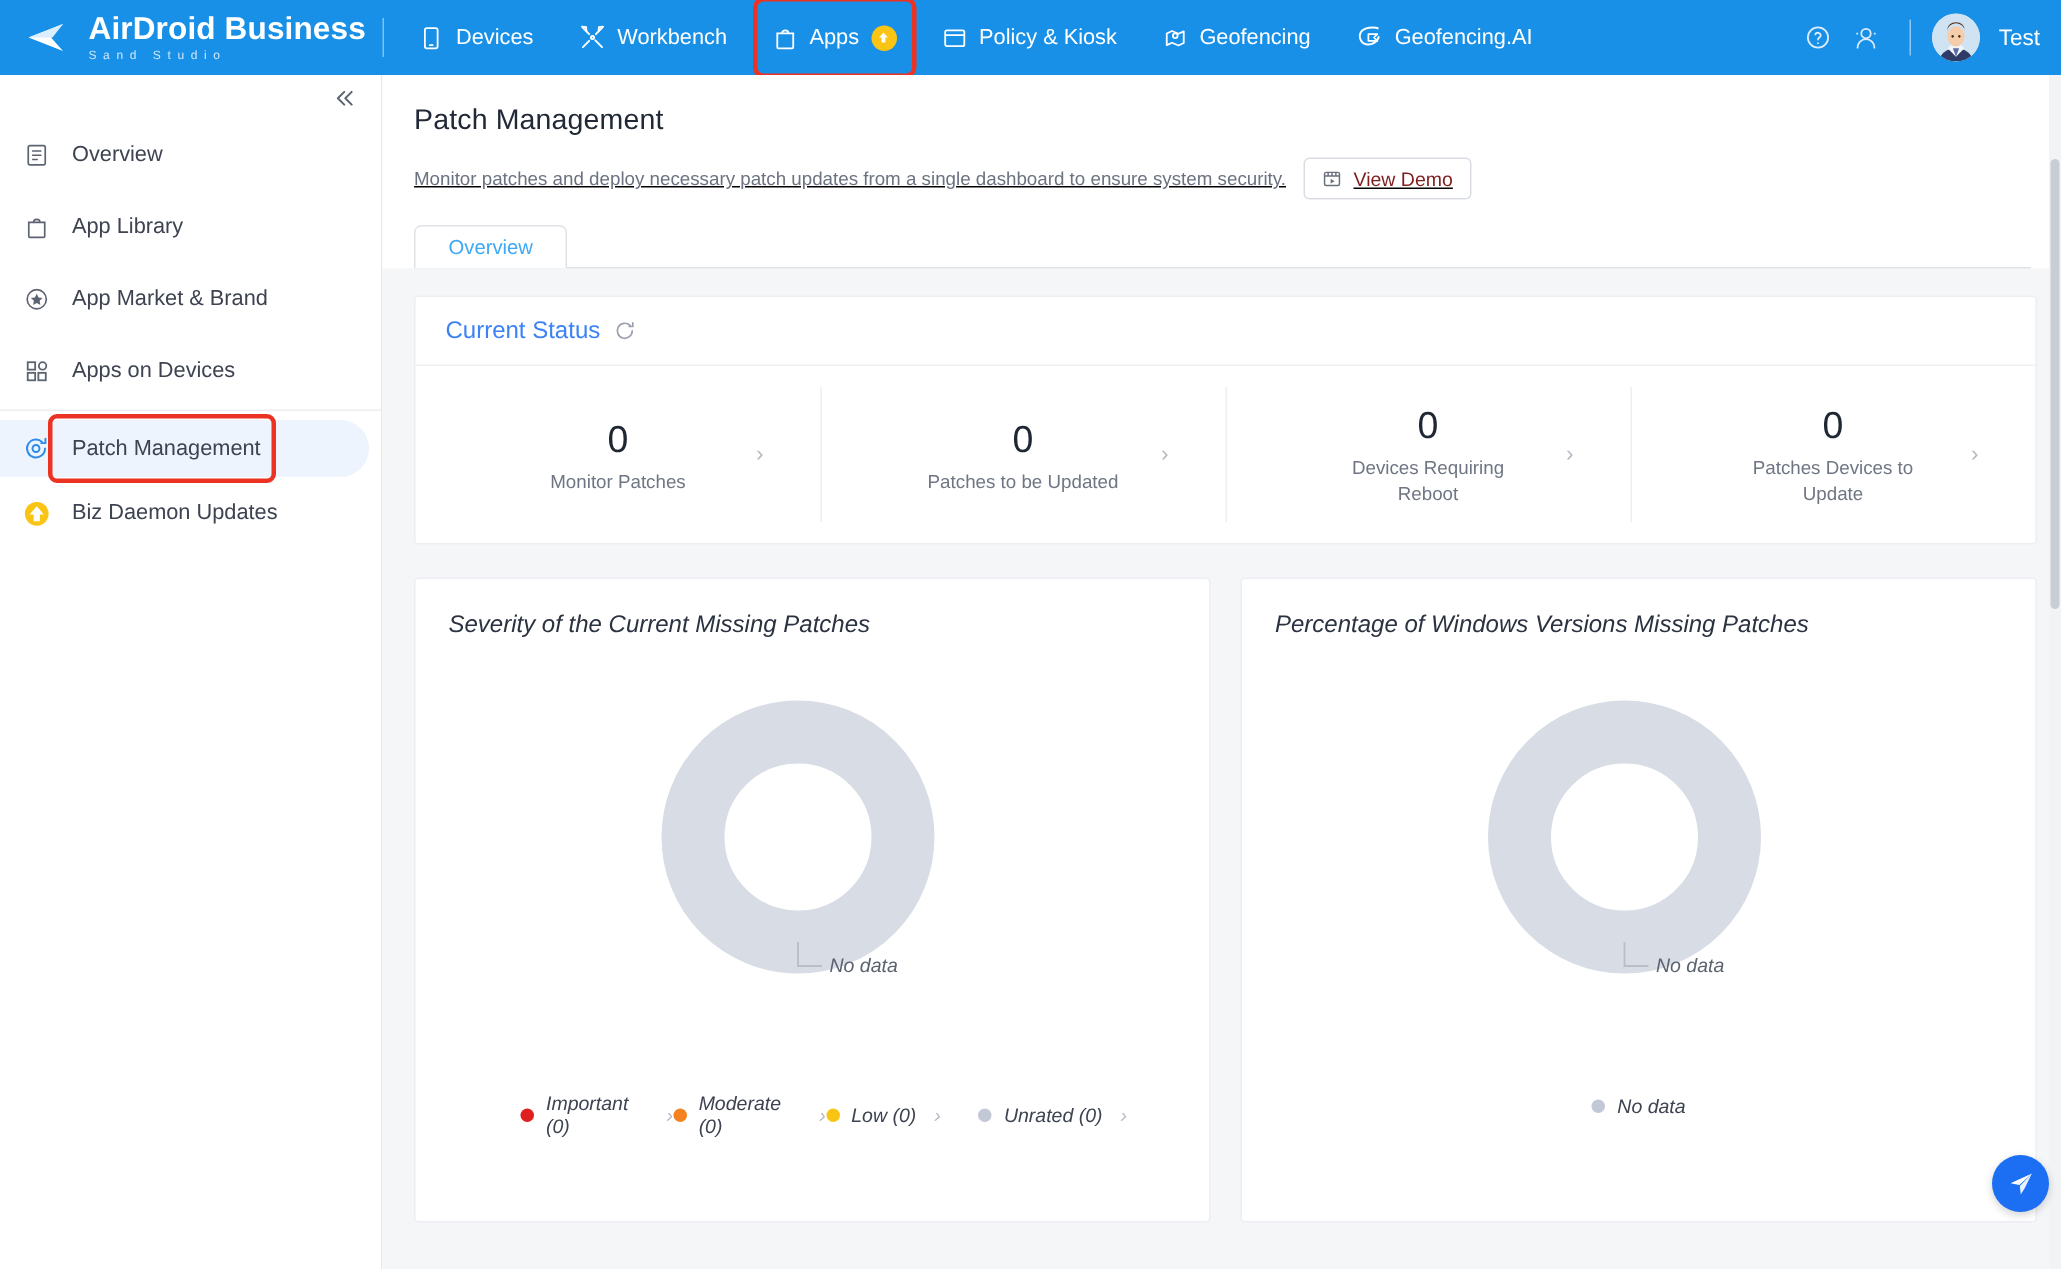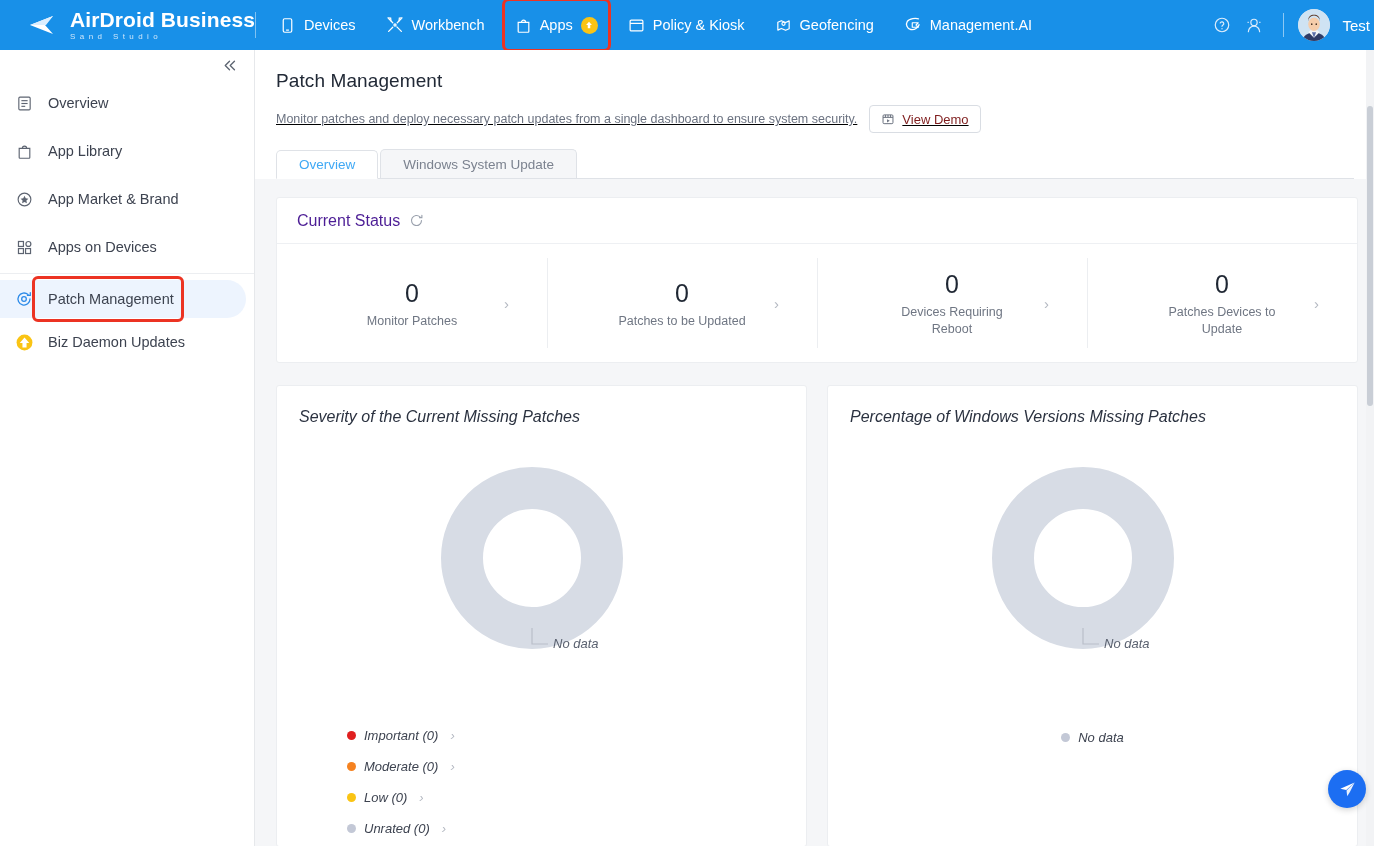--- a/index.html
+++ b/index.html
@@ -17,21 +17,20 @@
     width: 1374px; height: 50px;
     background: #1890e8;
     display: flex; align-items: center;
     color: #ffffff;
   }
   .brand {
     width: 255px; height: 50px;
     display: flex; align-items: center;
     padding-left: 18px;
     flex-shrink: 0;
-    justify-content: flex-end;
   }
   .brand-logo { width: 34px; height: 22px; flex-shrink: 0; margin-right: 7px; }
   .brand-text { display: flex; flex-direction: column; justify-content: center; }
   .brand-name {
     font-size: 21px; font-weight: bold; letter-spacing: .1px;
     line-height: 22px; color: #fff; white-space: nowrap;
   }
   .brand-sub {
     font-size: 8px; letter-spacing: 4.4px; color: #cfe7fb;
     line-height: 10px; margin-top: 1px;
@@ -54,21 +53,21 @@
     border: 3px solid #ec3323; border-radius: 7px;
     pointer-events: none;
   }
   .badge-up {
     width: 17px; height: 17px; border-radius: 50%;
     background: #fac414; display: inline-flex;
     align-items: center; justify-content: center; flex-shrink: 0;
   }
   .topbar-right {
     margin-left: auto; display: flex; align-items: center;
-    height: 50px; padding-right: 4px; gap: 2px;
+    height: 50px; padding-right: 14px; gap: 2px;
   }
   .icon-btn {
     width: 30px; height: 30px; display: flex;
     align-items: center; justify-content: center; cursor: pointer;
   }
   .right-divider {
     width: 1px; height: 24px; background: rgba(255,255,255,.5);
     margin: 0 12px;
   }
   .avatar {
@@ -166,21 +165,21 @@
   .card {
     background: #ffffff;
     border: 1px solid #eceef1;
     border-radius: 3px;
   }
   .card-head {
     height: 46px; display: flex; align-items: center;
     gap: 9px; padding-left: 20px;
     border-bottom: 1px solid #eef0f3;
   }
-  .card-head-title { font-size: 16px; color: #4c1d95; }
+  .card-head-title { font-size: 16px; color: #3b82f6; }
   .refresh-btn { display: flex; cursor: pointer; }
 
   .stats-row { display: flex; height: 118px; align-items: stretch; }
   .stat {
     flex: 1; position: relative;
     display: flex; flex-direction: column;
     align-items: center; justify-content: center;
   }
   .stat + .stat::before {
     content: ""; position: absolute; left: 0; top: 14px;
@@ -202,21 +201,21 @@
 
   .charts-row { display: flex; gap: 20px; margin-top: 22px; }
   .chart-card { flex: 1; min-height: 430px; padding: 20px 22px 10px 22px; font-style: italic; }
   .chart-title { font-size: 16px; color: #2b3240; line-height: 22px; }
   .donut-wrap {
     position: relative; height: 280px;
     display: flex; align-items: center; justify-content: center;
     margin-top: 6px;
   }
   .legend-grid {
-    display: grid; grid-template-columns: 1fr;
+    display: grid; grid-template-columns: 1fr 1fr 1fr 1fr;
     row-gap: 16px; margin-top: 14px;
     padding-left: 48px; padding-right: 30px;
   }
   .legend-item {
     display: flex; align-items: center; gap: 8px;
     font-size: 13px; color: #3d4350; cursor: pointer;
   }
   .legend-dot {
     width: 9px; height: 9px; border-radius: 50%; flex-shrink: 0;
   }
@@ -311,21 +310,21 @@
       </svg>
       <span>Geofencing</span>
     </div>
 
 
     <div class="nav-item">
       <svg width="18" height="18" viewBox="0 0 24 24" fill="none" stroke="#ffffff" stroke-width="1.7" stroke-linejoin="round">
         <path d="M20 4 C16 2.3 7 3 4.4 7.2 C2 11 4 17 9 18 C14 19 19 16 20.4 11"></path>
         <path d="M11 9 h8 l-3 3 3 3 h-8 z" stroke-width="1.5"></path>
       </svg>
-      <span>Management.AI</span>
+      <span>Geofencing.AI</span>
     </div>
   </div>
 
   <div class="topbar-right">
     <div class="icon-btn">
       <svg width="18" height="18" viewBox="0 0 24 24" fill="none" stroke="#dcecfb" stroke-width="1.6">
         <circle cx="12" cy="12" r="9"></circle>
         <path d="M9.6 9.3 a2.5 2.5 0 0 1 4.8 .9 c0 1.7-2.4 1.9-2.4 3.6" stroke-linecap="round"></path>
         <circle cx="12" cy="17" r=".85" fill="#dcecfb" stroke="none"></circle>
       </svg>
@@ -453,23 +452,20 @@
           <line x1="16.4" y1="5" x2="16.4" y2="9.2"></line>
           <path d="M10.4 12.4 l4.6 2.7 -4.6 2.7 z" fill="#6a717e" stroke="none"></path>
         </svg>
         <span>View Demo</span>
       </button>
     </div>
 
     <div class="tabs">
       <div class="tab active">
         <span>Overview</span>
-      </div>
-      <div class="tab inactive">
-        <span>Windows System Update</span>
       </div>
     </div>
   </div>
 
   <div class="content">
 
     <div class="card">
       <div class="card-head">
         <span class="card-head-title">Current Status</span>
         <span class="refresh-btn">

